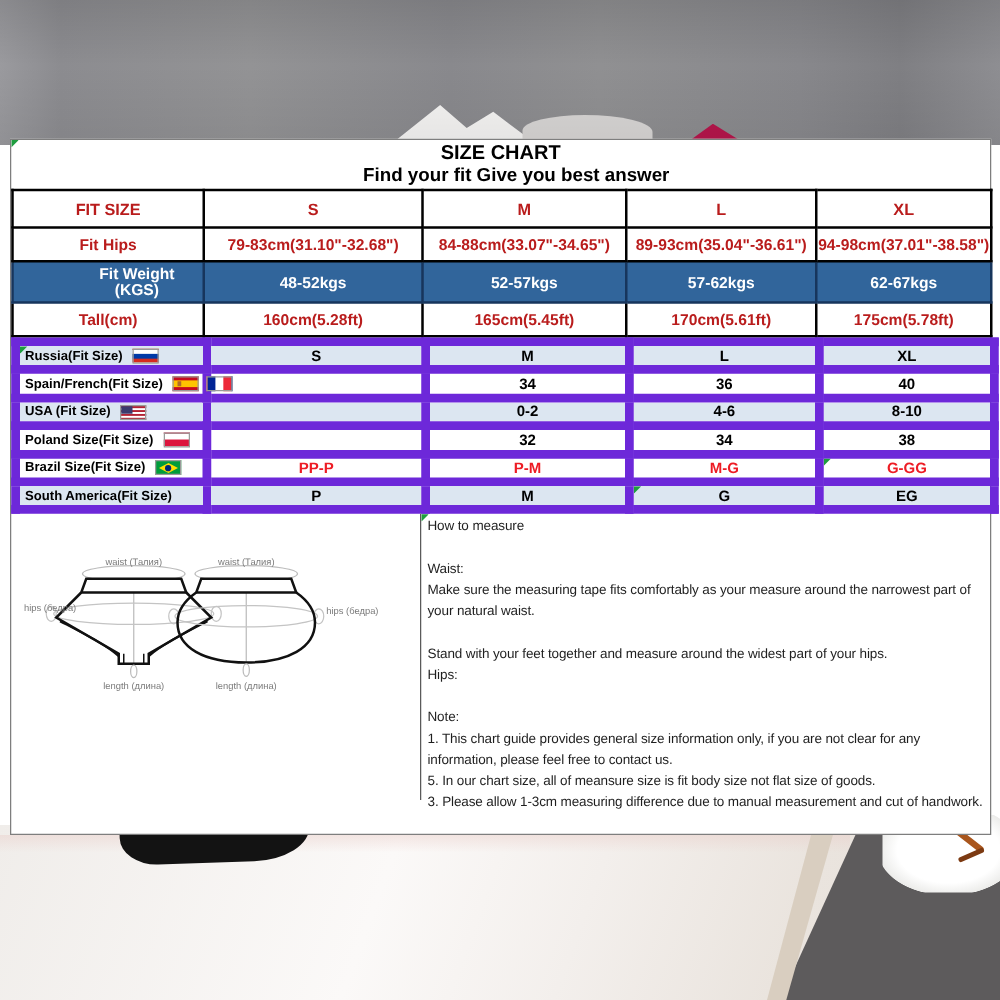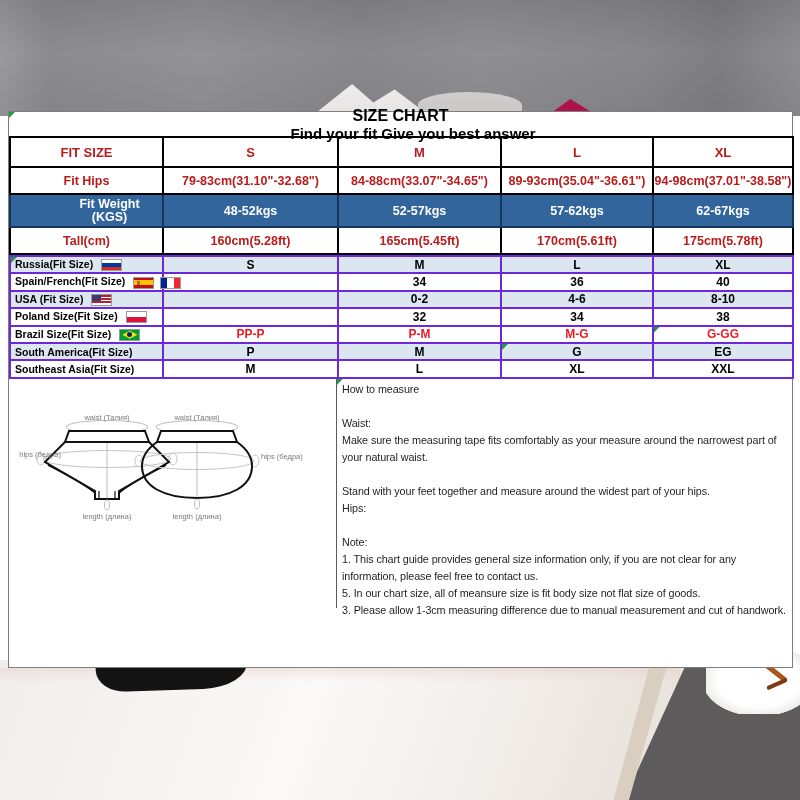--- a/index.html
+++ b/index.html
@@ -32,37 +32,37 @@
   .cotton{position:absolute;left:706px;top:-8px;width:96px;height:62px;background:
     radial-gradient(ellipse at 55% 45%,#ffffff 55%,#ececea 75%,rgba(236,236,234,0) 76%);}
   .twig{position:absolute;left:756px;top:8px;width:34px;height:5px;background:#a9561d;
     transform:rotate(38deg);border-radius:3px;}
   .twig2{position:absolute;left:766px;top:22px;width:22px;height:4px;background:#7c3a12;
     transform:rotate(-24deg);border-radius:2px;}
 
   
   .panel{position:absolute;left:8px;top:111px;width:785px;height:557px;background:#fff;
     border:1px solid #7e7e7e;box-sizing:border-box;}
-  .titleblock{position:relative;height:24px;display:flex;flex-direction:column;
+  .titleblock{position:relative;height:39px;display:flex;flex-direction:column;
     align-items:center;justify-content:center;}
   .title{font-size:16px;font-weight:bold;color:#000;line-height:18px;}
   .subtitle{font-size:15px;font-weight:bold;color:#000;line-height:17px;margin-left:25px;}
 
   table{border-collapse:collapse;table-layout:fixed;width:783px;}
   col.c0{width:153px;} col.c1{width:175px;} col.c2{width:163px;} col.c3{width:152px;} col.c4{width:140px;}
 
   .fit-table td{border:2px solid #000;text-align:center;vertical-align:middle;
     font-weight:bold;color:#b91c1c;padding:0;}
   .fit-table .hdr td{height:28px;font-size:13px;}
   .fit-table .r-waist td,.fit-table .r-hips td,.fit-table .r-tall td{height:25px;font-size:12.5px;}
   .fit-table .r-weight td{height:31px;font-size:12.5px;}
   .fit-table .blue td{background:#31659B;color:#fff;border-color:#17355c;}
   .lbl2{display:block;line-height:13px;margin-left:46px;}
 
-  .region-table td{border:2px solid #6d28d9;padding:0;height:15.4px;
+  .region-table td{border:7px solid #6d28d9;padding:0;height:15.4px;
     text-align:center;vertical-align:middle;font-weight:bold;color:#000;font-size:12px;position:relative;}
   .region-table td.rlabel{text-align:left;padding-left:4px;font-size:10.5px;white-space:nowrap;}
   .region-table tr.shade td{background:#DCE6F1;}
   .region-table tr.redrow td.val{color:#ED1C24;}
 
   
   .flag{display:inline-block;width:19px;height:10px;vertical-align:middle;margin-left:8px;
     border:1px solid #9a9a9a;position:relative;box-sizing:content-box;}
   .flag+.flag{margin-left:6px;}
   .flag-russia{background:linear-gradient(180deg,#fff 0 33%,#0039a6 33% 66%,#d52b1e 66% 100%);}
@@ -204,27 +204,20 @@
         <td class="val">P-M</td>
         <td class="val">M-G</td>
         <td class="val"><span class="gtri"></span><span>G-GG</span></td>
       </tr>
       <tr class="shade">
         <td class="rlabel"><span>South America(Fit Size)</span></td>
         <td class="val">P</td>
         <td class="val">M</td>
         <td class="val"><span class="gtri"></span><span>G</span></td>
         <td class="val">EG</td>
-      </tr>
-      <tr>
-        <td class="rlabel"><span>Southeast Asia(Fit Size)</span></td>
-        <td class="val">M</td>
-        <td class="val">L</td>
-        <td class="val">XL</td>
-        <td class="val">XXL</td>
       </tr>
     </tbody>
       </table>
 
     <div class="bottom-section">
       <div class="diagram-cell">
         <svg width="328" height="229" viewBox="0 0 328 229">
 
           <ellipse cx="98" cy="48" rx="41" ry="6.5" fill="none" stroke="#bcbcbc" stroke-width="1"></ellipse>
           <line x1="98" y1="55" x2="98" y2="120" stroke="#bcbcbc" stroke-width="1"></line>

